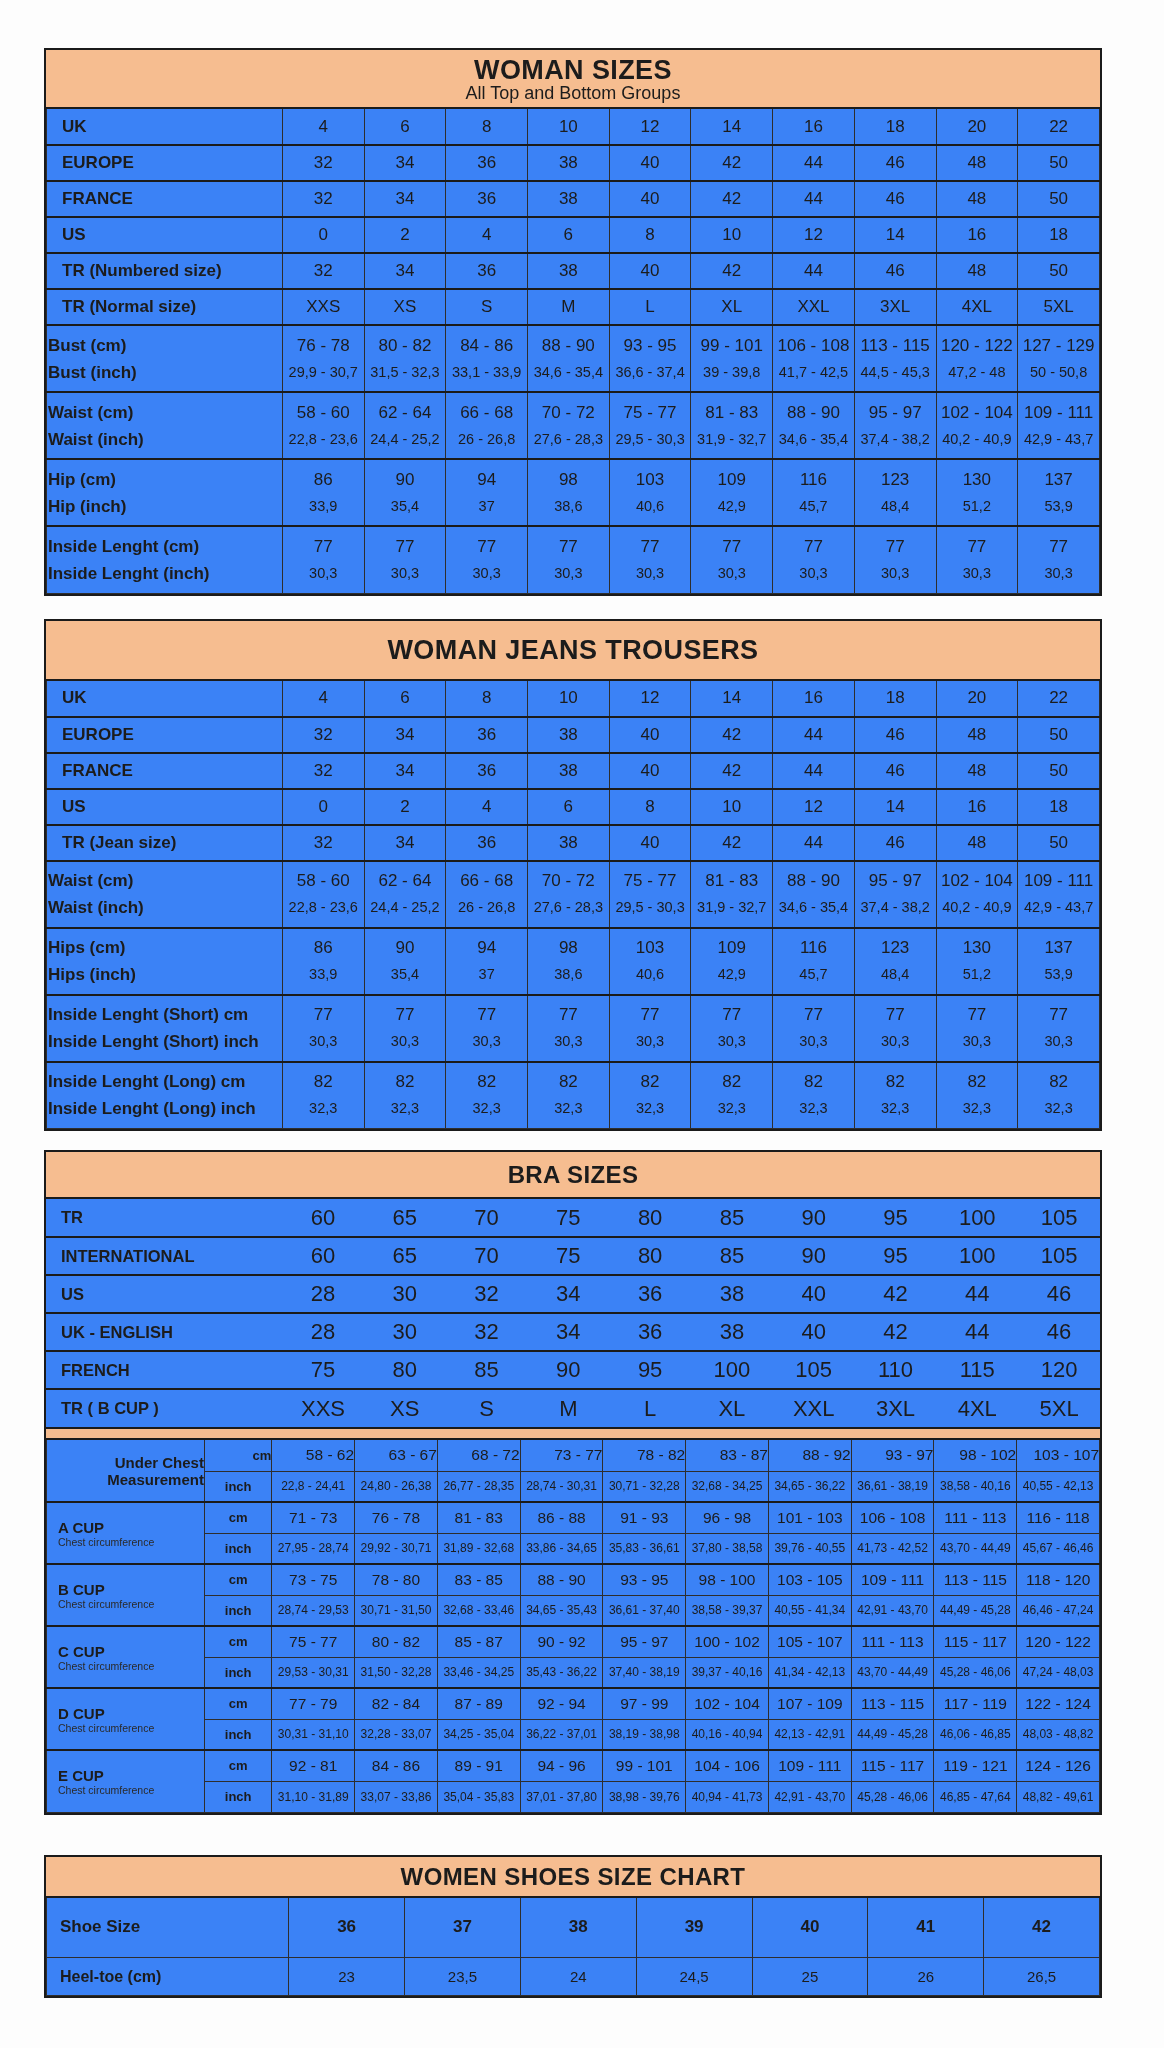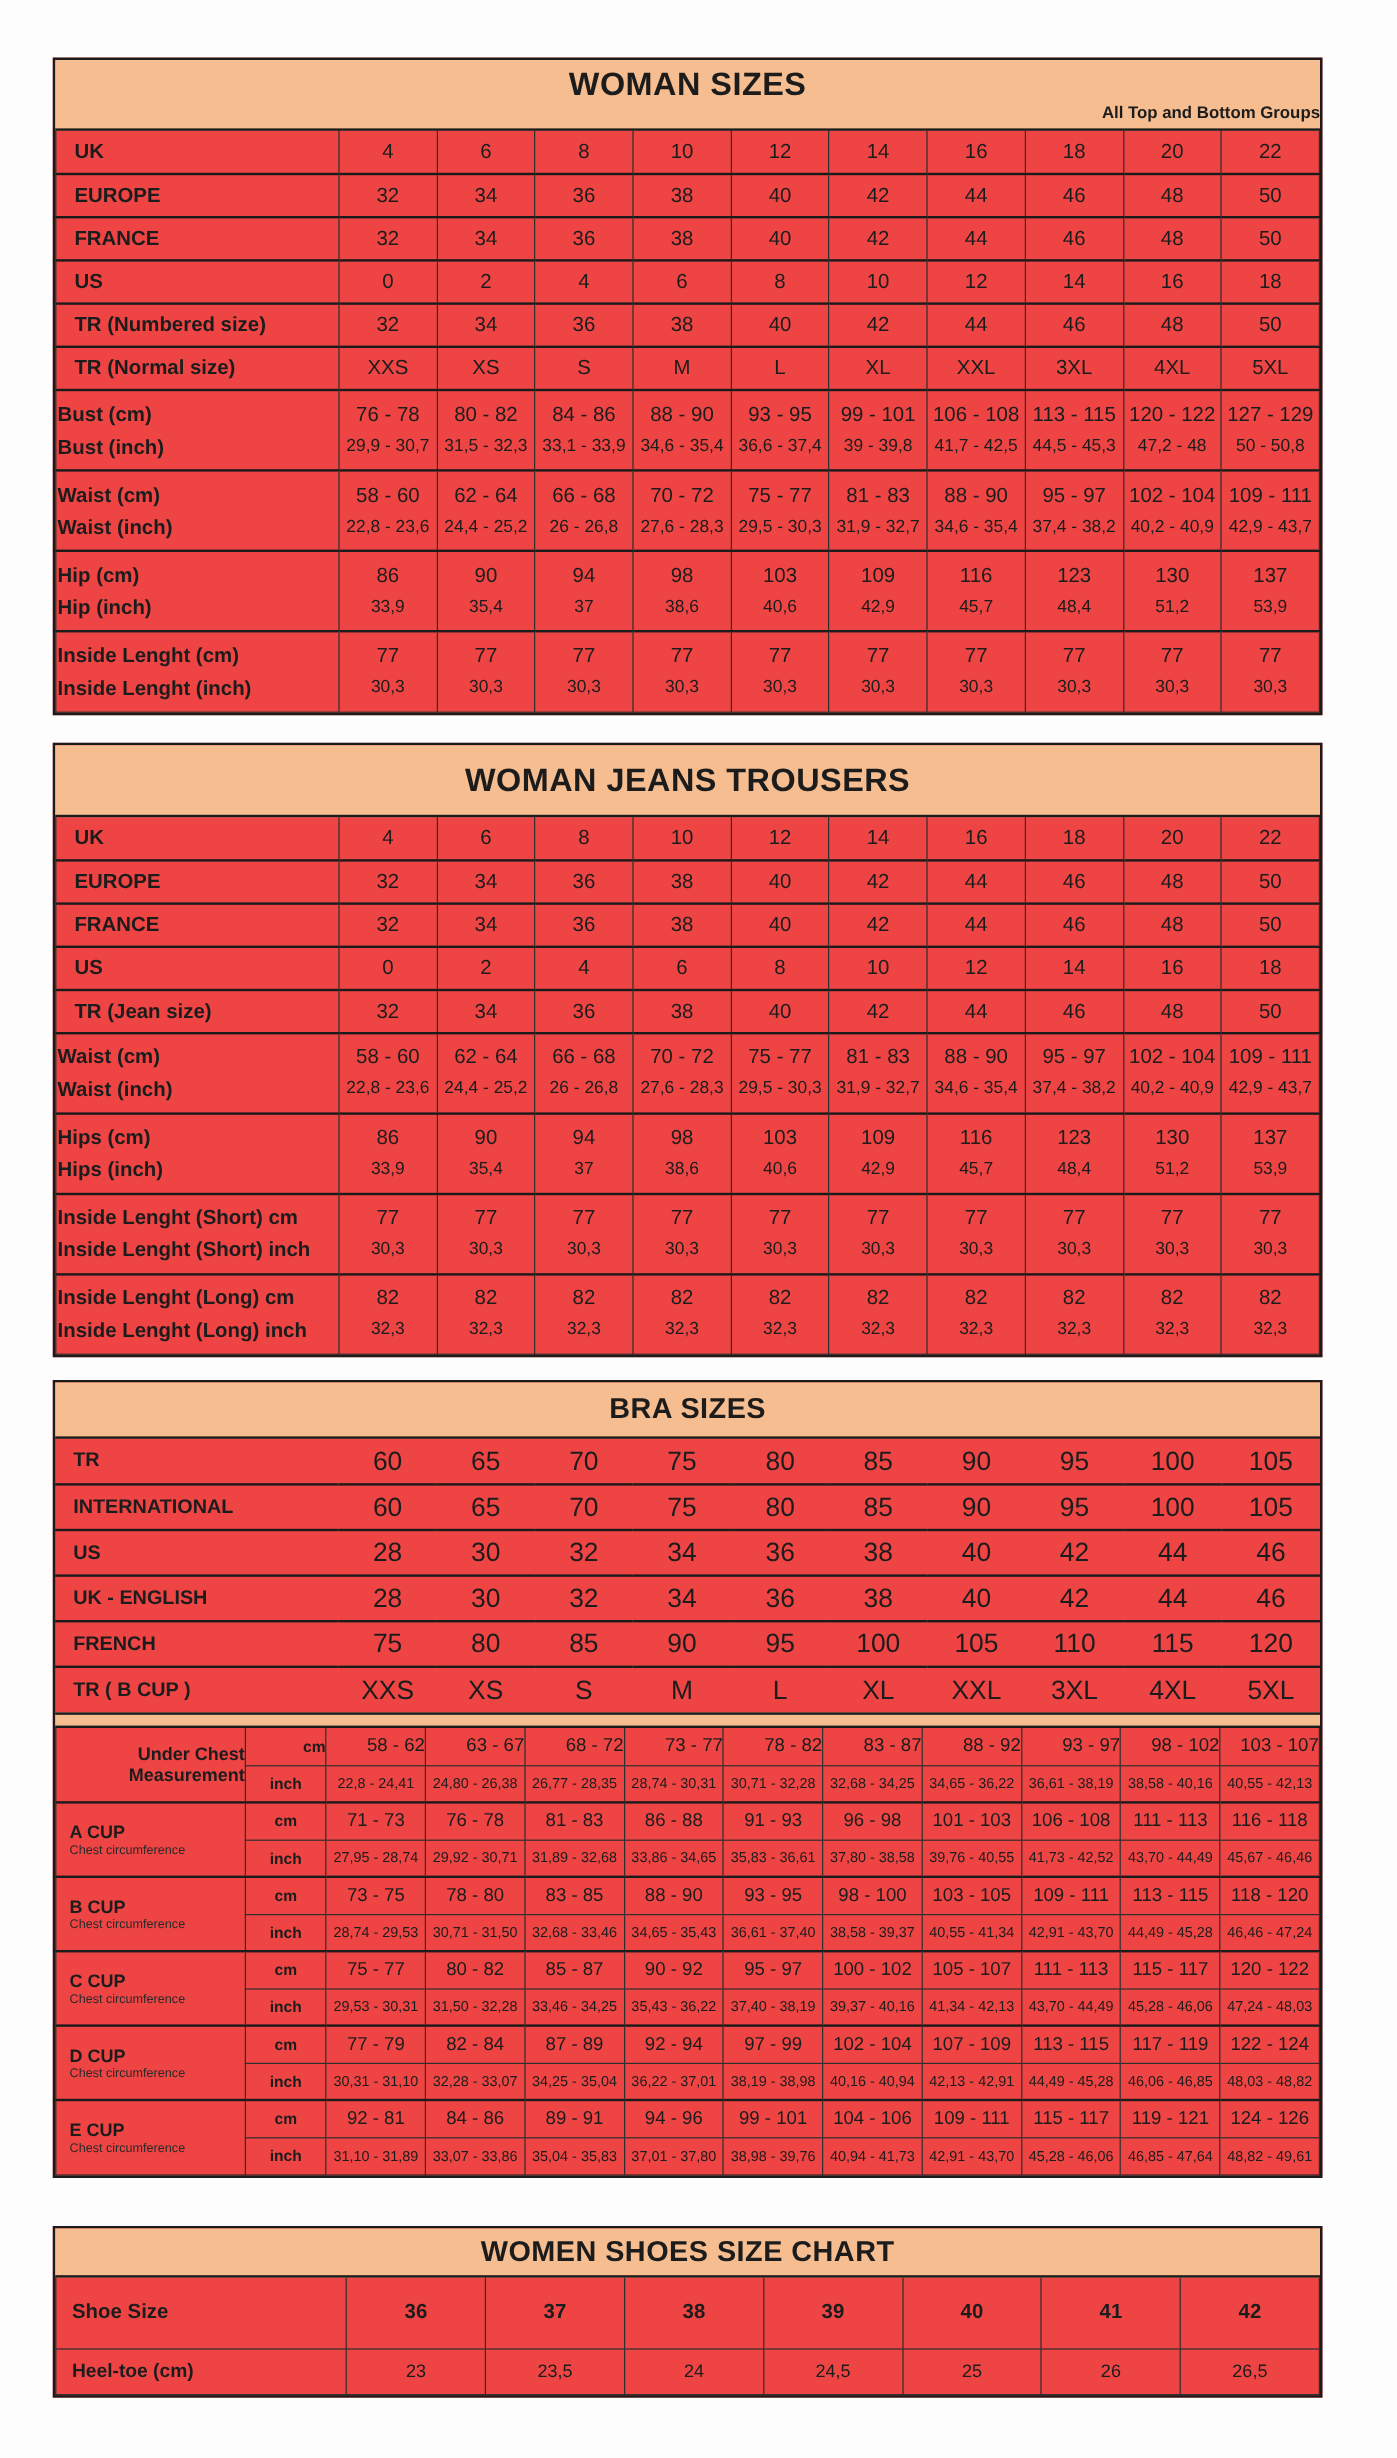--- a/index.html
+++ b/index.html
@@ -7,38 +7,38 @@
   body {
     width:1164px; height:2048px;
     font-family:"Liberation Sans", sans-serif;
     color:#1c1c1c;
     overflow:hidden;
   }
   .page { padding:48px 0 0 44px; }
   .section {
     width:1058px;
     border:2px solid #1b1b1b;
-    background:#ef4444;
+    background:#3b82f6;
   }
   .sec-gap1 { margin-bottom:23px; }
   .sec-gap2 { margin-bottom:19px; }
   .sec-gap3 { margin-bottom:40px; }
 
   .sec-header {
     background:#f6bd90;
     text-align:center;
     border-bottom:2px solid #1b1b1b;
     padding:5px 0 6px 0;
   }
   .sec-header.tall { padding:14px 0; }
   .sec-header.mid  { padding:9px 0; }
   .sec-header.slim { padding:6px 0; }
   .sec-title { font-size:27px; font-weight:700; letter-spacing:.4px; line-height:30px; }
   .sec-title.smaller { font-size:24px; line-height:27px; }
-  .sec-subtitle { font-size:14px; font-weight:700; line-height:16px;text-align:right; }
+  .sec-subtitle { font-size:18px; font-weight:400; line-height:16px; }
 
   table { border-collapse:collapse; width:100%; table-layout:fixed; }
   td { border:1px solid #2e2e2e; text-align:center; vertical-align:middle; }
 
   
   .table-a .c-label { width:22.4%; }
   .table-a .c-val   { width:7.76%; }
   .table-a tr td { border-top:2px solid #1b1b1b; }
   .table-a tr:first-child td { border-top:none; }
   .table-a .label-cell { text-align:left; padding-left:15px; font-weight:700; font-size:17px; }

